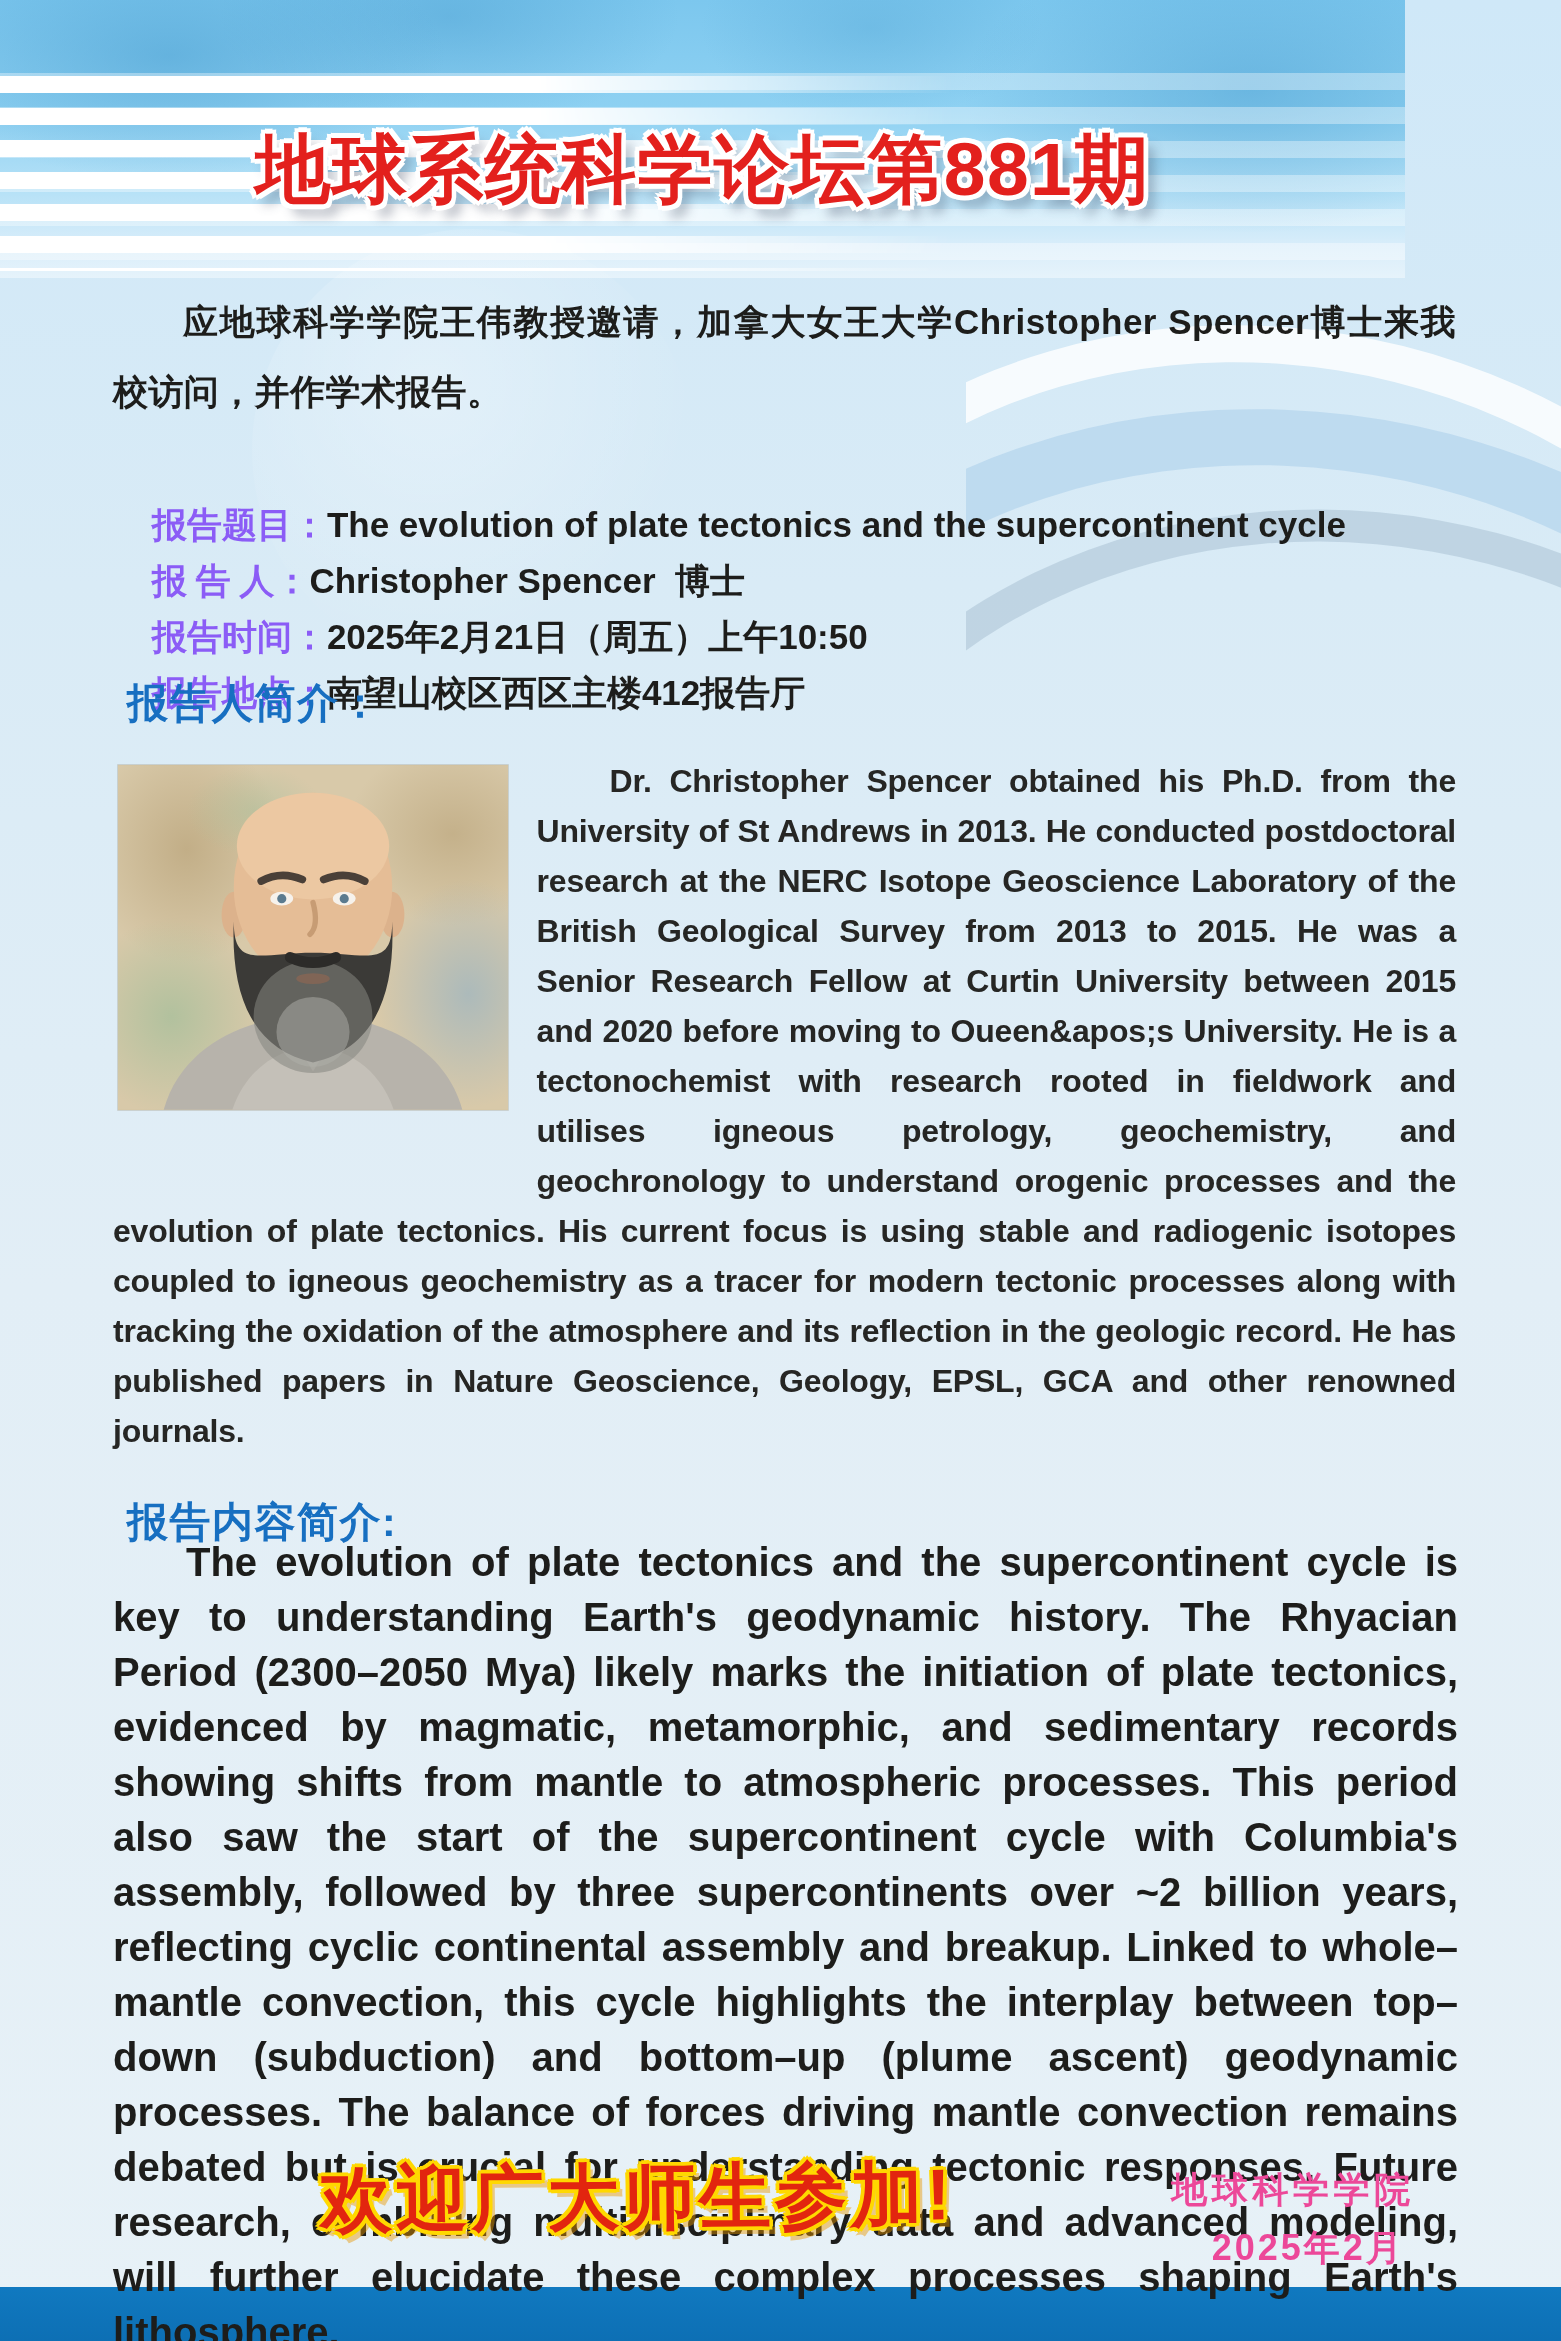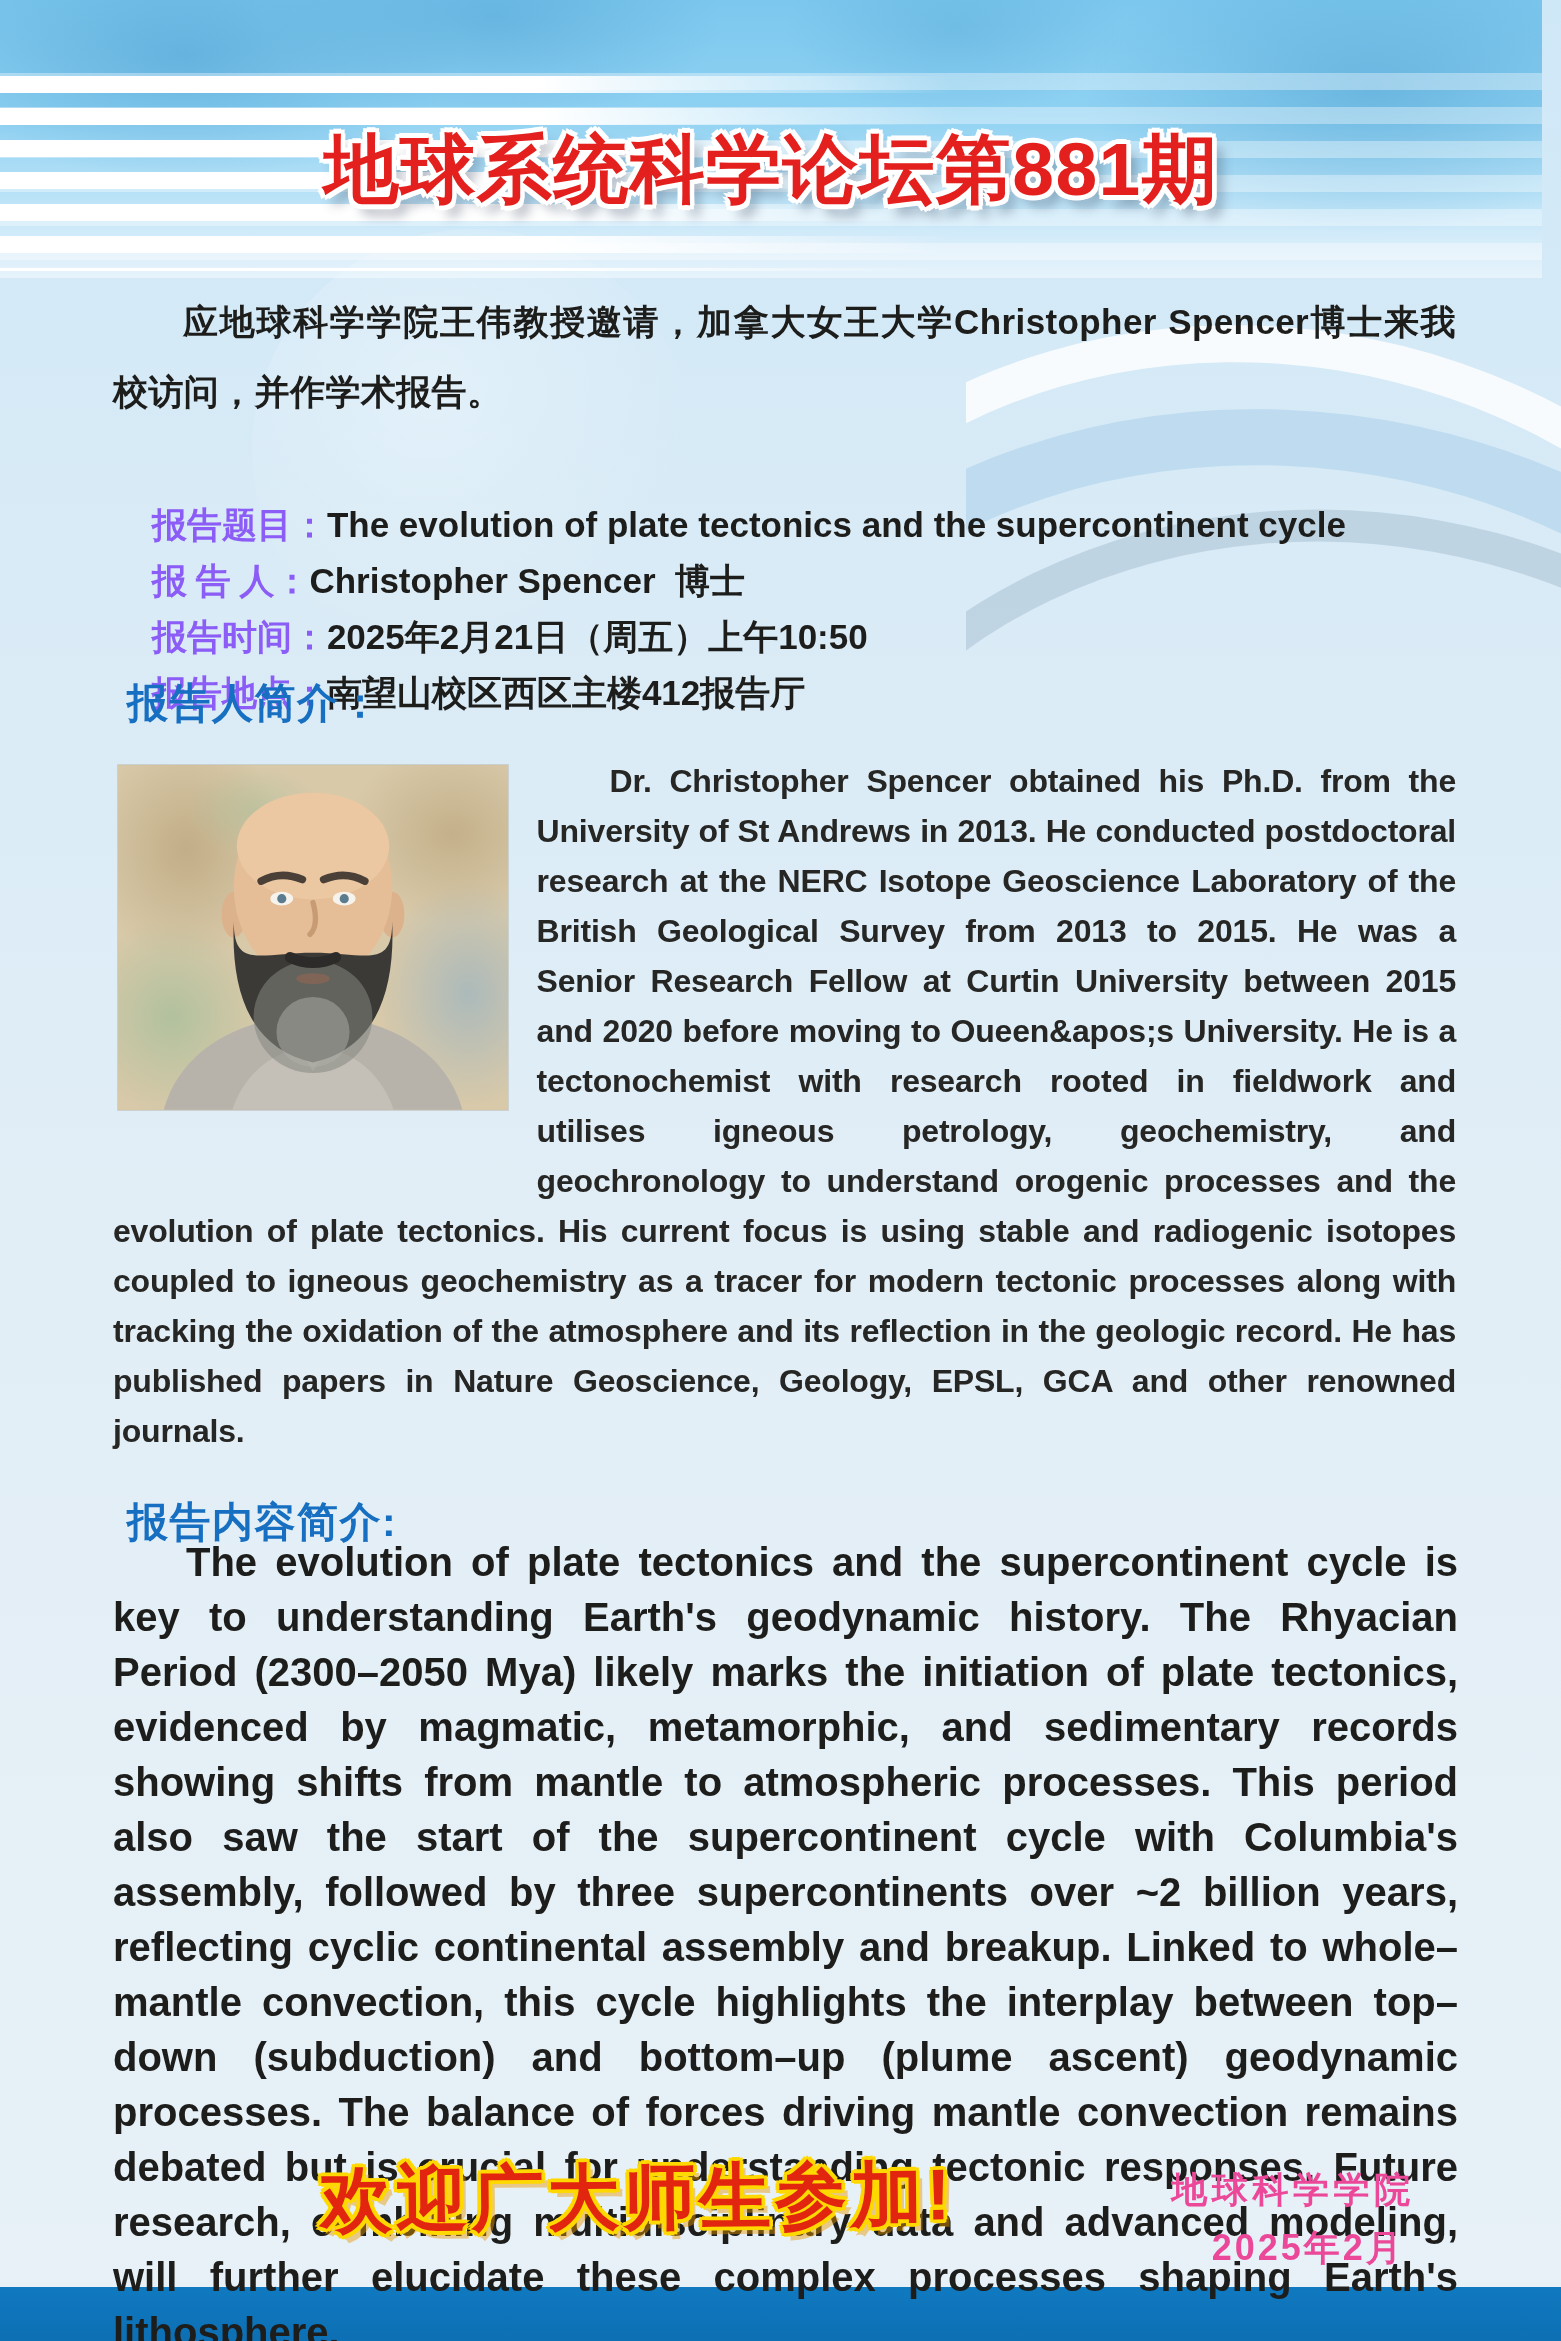--- a/index.html
+++ b/index.html
@@ -3,21 +3,21 @@
 <meta charset="utf-8">
 <style>
   html,body{margin:0;padding:0;}
   body{
     width:1561px;height:2342px;position:relative;overflow:hidden;
     background:linear-gradient(180deg,#cfe8f8 0%,#d9ebf6 25%,#e2eef6 55%,#e7f1f7 100%);
     font-family:"Liberation Sans",sans-serif;
     -webkit-font-smoothing:antialiased;
   }
   
-  .banner{position:absolute;left:0;top:0;width:1542px;height:278px;overflow:hidden;
+  .banner{position:absolute;left:0;top:0;width:1405px;height:278px;overflow:hidden;
     background:linear-gradient(180deg,#7cc7ee 0%,#8ed1f2 40%,#b8e2f7 70%,#d8edfa 88%,#e6f3fb 100%);}
   .banner-map{position:absolute;inset:0;
     background:
       radial-gradient(ellipse 396px 175px at 12% 20%,rgba(74,158,208,.55),transparent 70%),
       radial-gradient(ellipse 328px 160px at 32% 6%,rgba(74,158,208,.45),transparent 70%),
       radial-gradient(ellipse 412px 206px at 89% 32%,rgba(74,158,208,.50),transparent 70%),
       radial-gradient(ellipse 244px 130px at 62% 10%,rgba(86,168,214,.40),transparent 70%);}
   .banner-bands{position:absolute;left:0;right:0;top:73px;height:204px;opacity:.55;
     background:repeating-linear-gradient(180deg,rgba(255,255,255,.65) 0 17px,rgba(255,255,255,0) 17px 34px);}
   .banner-stripes{position:absolute;left:0;top:76px;width:976px;height:195px;

